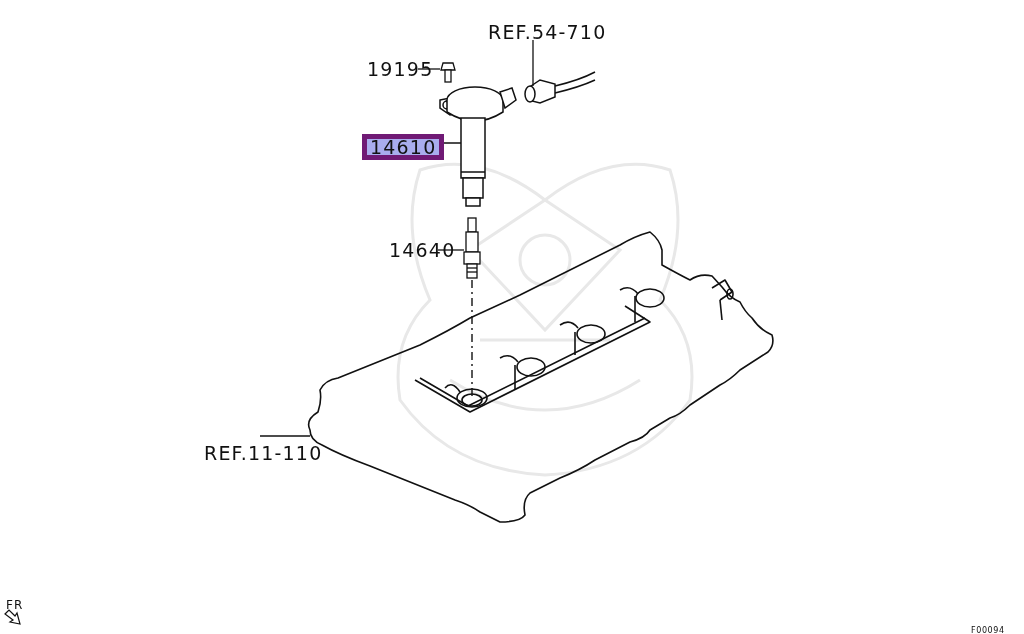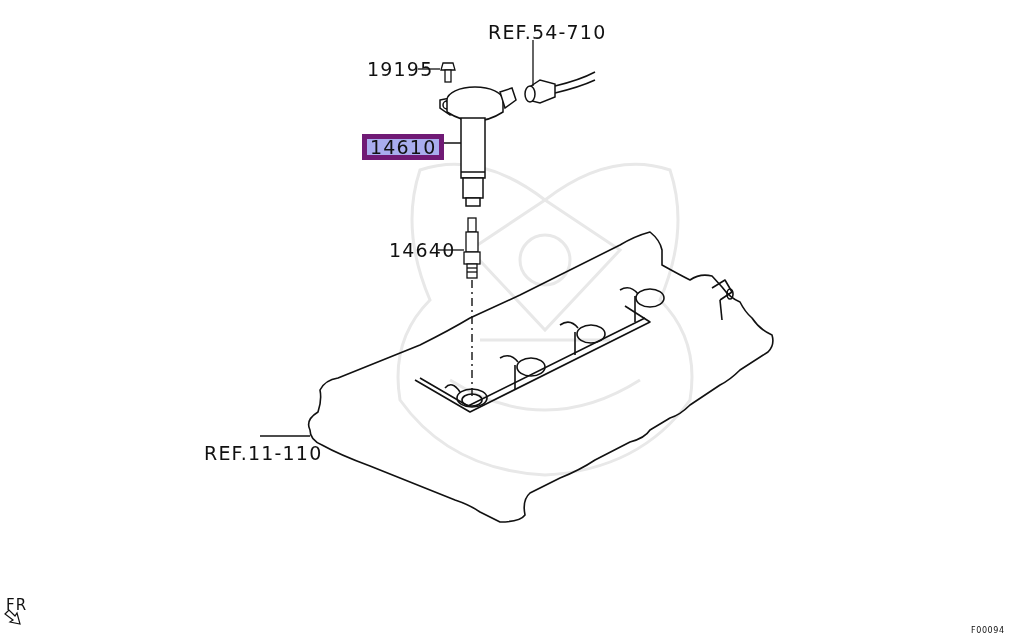--- a/index.html
+++ b/index.html
@@ -102,14 +102,14 @@
   <g fill="#fff" stroke="#111" stroke-width="1.2">
     <path d="M5 614 L9 610 L15 616 L17 613 L20 624 L10 622 L13 620 Z"></path>
   </g>
 </svg>
 
 <div class="lbl" style="left:488px; top:25px;">REF.54-710</div>
 <div class="lbl" style="left:367px; top:62px;">19195</div>
 <div class="lbl hl" style="left:362px; top:134px;">14610</div>
 <div class="lbl" style="left:389px; top:243px;text-align:right;">14640</div>
 <div class="lbl" style="left:168px; top:446px;margin-left:36px;">REF.11-110</div>
-<div class="lbl" style="left:6px; top:598px; font-size:15px;">FR</div>
+<div class="lbl" style="left:6px; top:598px; font-size:12px;">FR</div>
 <div class="lbl small" style="left:971px; top:624px;">F00094</div>
 
 </body></html>

